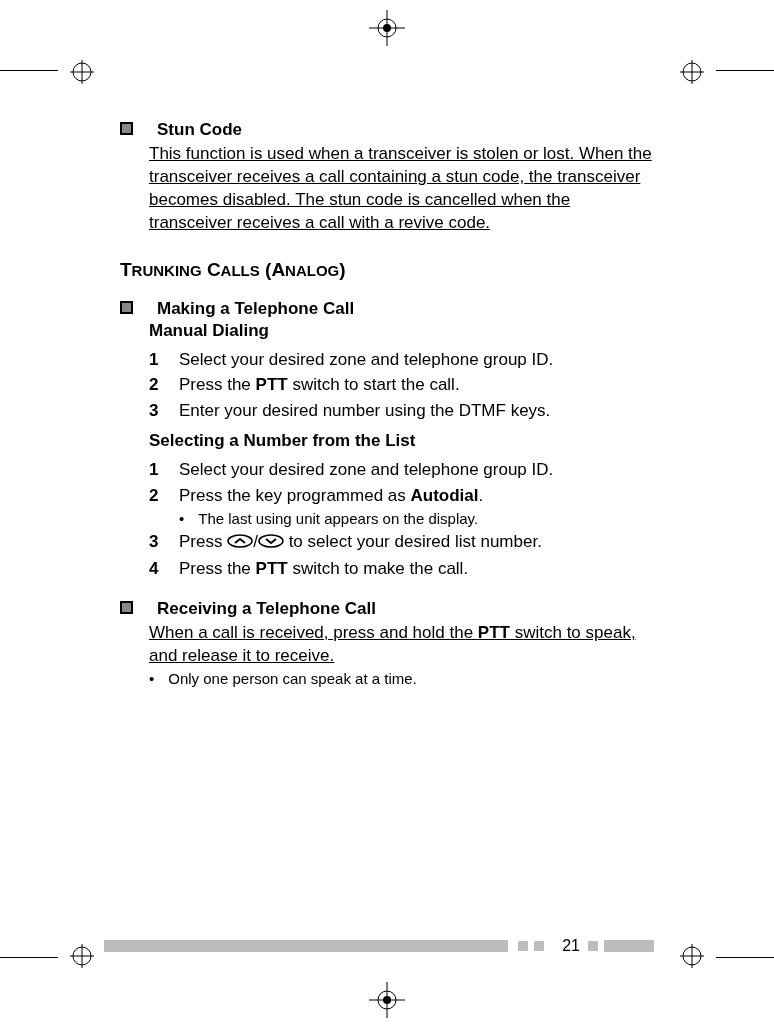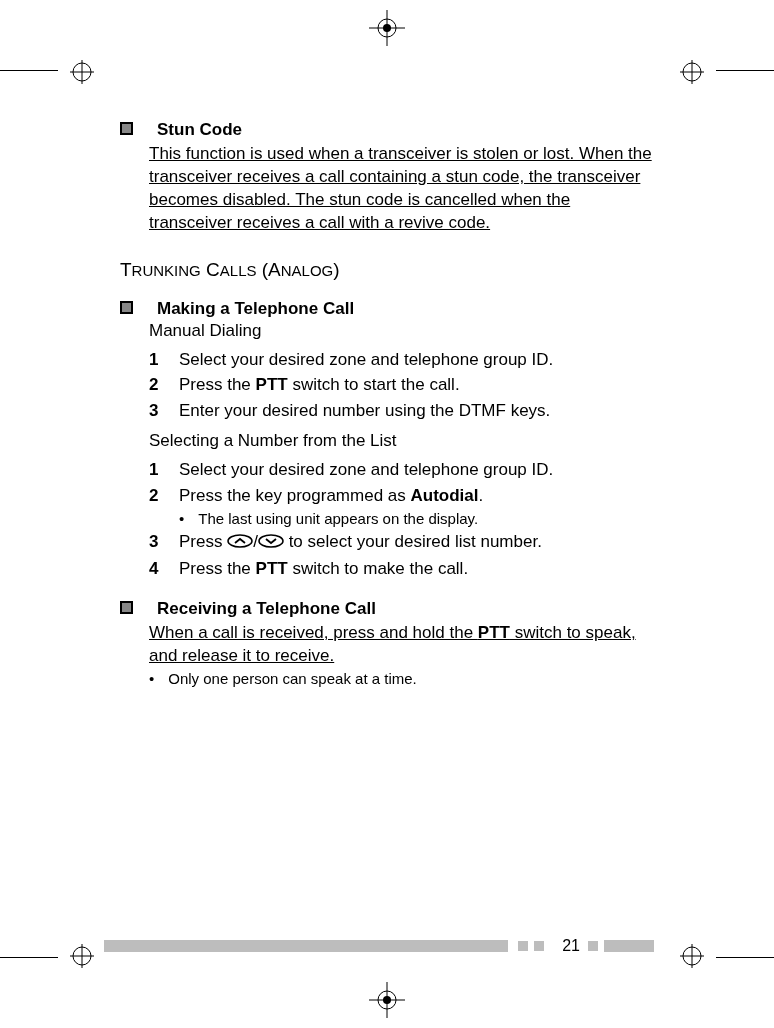--- a/index.html
+++ b/index.html
@@ -88,27 +88,27 @@
     .body-text {
       font-size: 17px;
       line-height: 1.35;
       margin-left: 29px;
       margin-top: 3px;
       color: #000;
       text-decoration: underline;
     }
     .main-heading {
       font-size: 17px;
-      font-weight: normal;
+      font-weight: bold;
       font-variant: small-caps;
       margin-top: 24px;
       margin-bottom: 18px;
     }
     .sub-heading {
-      font-weight: normal;
+      font-weight: bold;
       font-size: 17px;
       margin-left: 29px;
       margin-top: 2px;
       margin-bottom: 6px;
     }
     .numbered-list {
       margin-left: 29px;
     }
     .numbered-item {
       display: flex;

